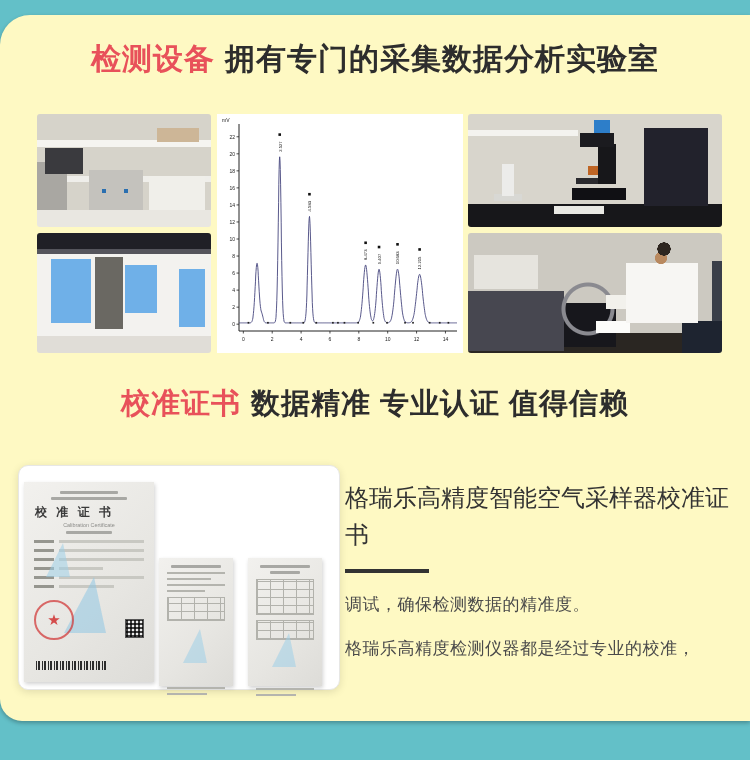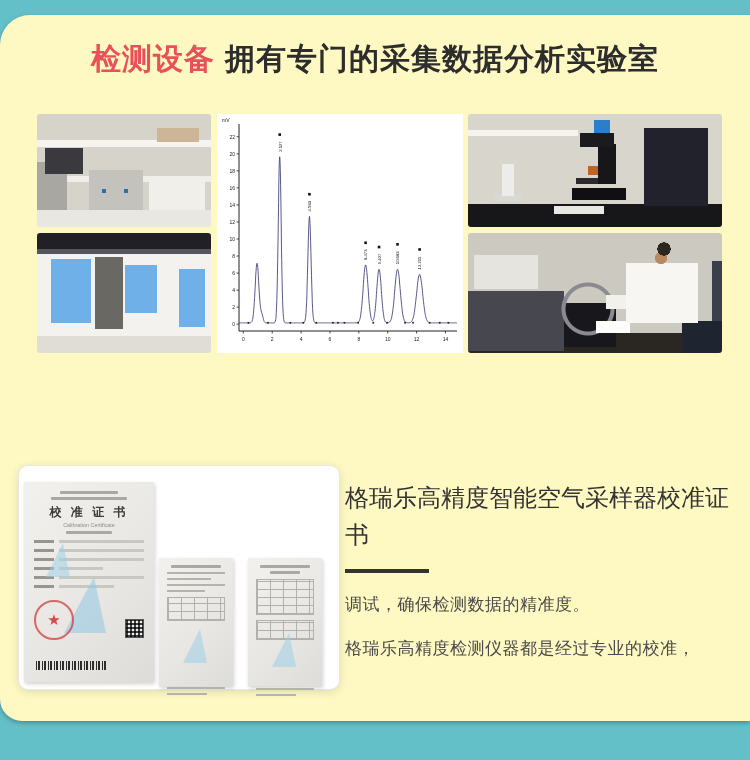--- a/index.html
+++ b/index.html
@@ -89,21 +89,21 @@
   .cert{position:absolute;left:18px;top:450px;width:714px;height:224px}
   .panel{position:absolute;left:0;top:0;width:320px;height:223px;background:#fff;
     border:1px solid #e7e7e5;border-radius:10px;box-shadow:0 2px 8px rgba(0,0,0,.12)}
   .page{position:absolute;background:linear-gradient(135deg,#f2f1ee 0%,#e7e6e2 60%,#dddcd8 100%);
     box-shadow:1px 2px 4px rgba(0,0,0,.18)}
   .page.main{left:5px;top:16px;width:130px;height:200px;padding-top:6px;box-sizing:border-box}
   .page.small{top:92px;width:74px;height:128px;padding-top:4px;box-sizing:border-box}
   .page.p2{left:140px}
   .page.p3{left:229px}
   .hbar{height:3px;background:#a8a8a4;margin:3px auto;border-radius:1px}
-  .doc-title{text-align:center;font-size:12px;font-weight:bold;letter-spacing:3px;color:#3a3a3a;margin:4px 0 1px}
+  .doc-title{font-size:12px;font-weight:bold;letter-spacing:3px;color:#3a3a3a;margin:4px 11px 1px}
   .doc-sub{text-align:center;font-size:6px;color:#8b8b88;transform:scale(.9);margin-bottom:3px}
   .frow{display:flex;align-items:center;gap:5px;margin:6px 10px 0}
   .flab{width:20px;height:3px;background:#96968f;flex:none}
   .fval{flex:1;height:3px;background:#c8c8c2}
   .wm{position:absolute;width:0;height:0;border-style:solid;border-color:transparent;opacity:.55}
   .wm.big{left:40px;top:92px;border-left-width:30px;border-right-width:12px;border-bottom:56px solid #8fc6e4}
   .wm.sm{left:22px;top:58px;border-left-width:17px;border-right-width:7px;border-bottom:34px solid #9fd0e8}
   .stamp{position:absolute;left:10px;bottom:42px;width:36px;height:36px;border:2px solid rgba(208,48,48,.7);
     border-radius:50%;color:rgba(208,48,48,.85);font-size:15px;line-height:36px;text-align:center}
   .qr{position:absolute;right:10px;bottom:44px;width:17px;height:17px;border:1px solid #555;
@@ -208,20 +208,23 @@
           <text transform="translate(204.4 155.4) rotate(-90)" font-size="4.2" fill="#111">12.215</text>
           <rect x="201.30794701986756" y="134.15185185185186" width="2.6" height="2.6" fill="#111"></rect>
         </svg>
     </div>
     <div class="pcol right">
       <div class="photo ph-micro"></div>
       <div class="photo ph-man"></div>
     </div>
   </div>
 
+  <div class="sec-title" id="title2">
+    <span class="hl">校准证书</span><span>数据精准 专业认证 值得信赖</span>
+  </div>
 
   <div class="cert">
 
     <div class="panel">
       <div class="page main">
         <div class="hbar" style="width:58px"></div>
         <div class="hbar" style="width:76px"></div>
         <div class="doc-title">校 准 证 书</div>
         <div class="doc-sub">Calibration Certificate</div>
         <div class="hbar" style="width:46px"></div>

